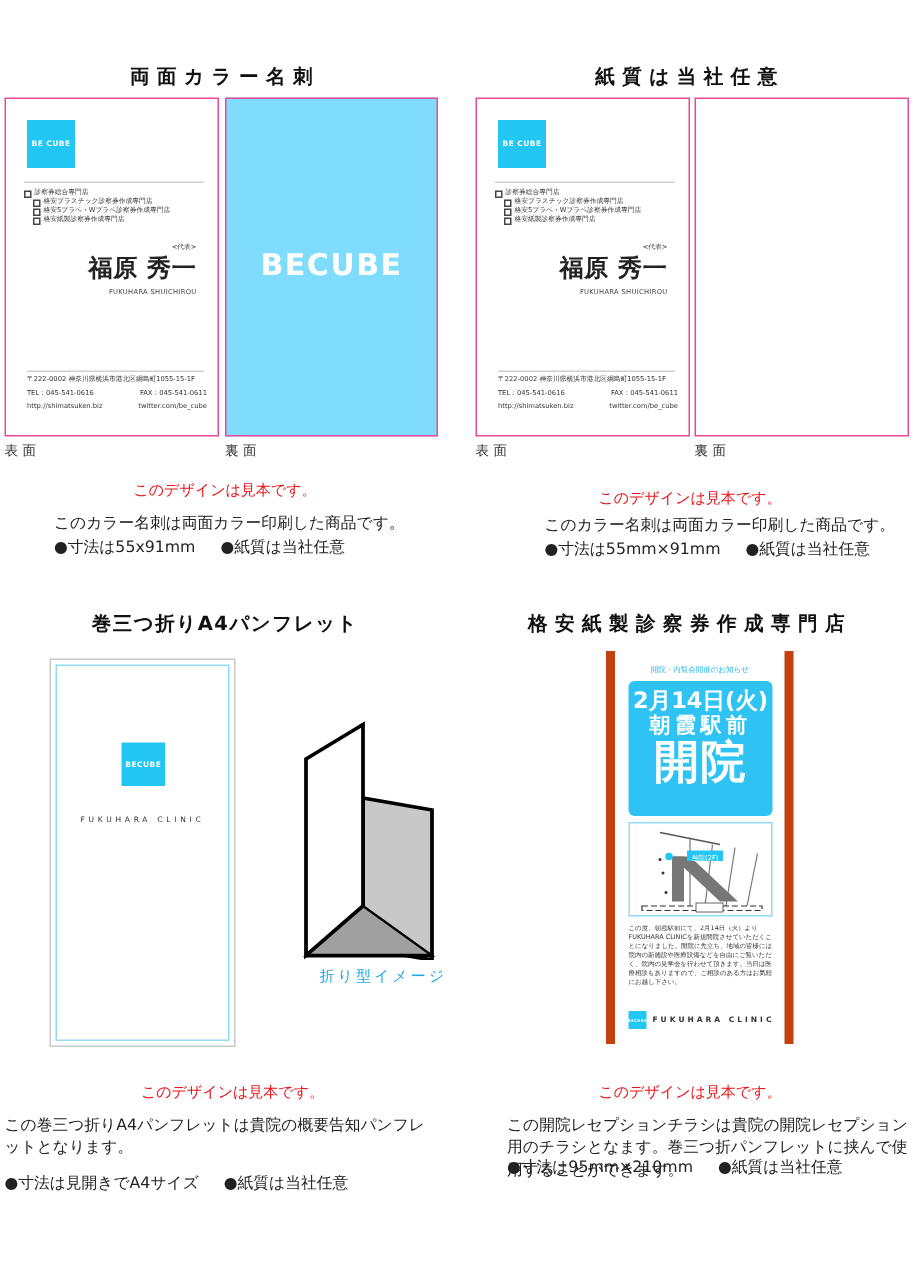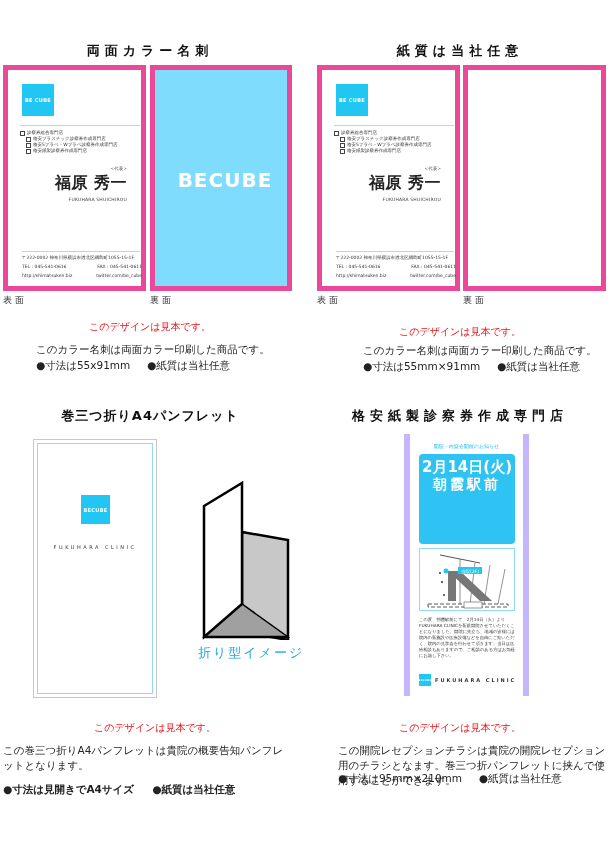--- a/index.html
+++ b/index.html
@@ -4,43 +4,43 @@
 <style>
   * { box-sizing: border-box; margin: 0; padding: 0; }
   html, body { width: 610px; height: 841px; background: #fff; overflow: hidden; }
   body { position: relative; font-family: "DejaVu Sans", "Liberation Sans", sans-serif; color: #222; }
   .abs { position: absolute; }
   .sec-title { font-weight: bold; font-size: 13px; letter-spacing: 5px; color: #111; text-align: center; white-space: nowrap; }
   .sec-title.tight { letter-spacing: 1px; }
   .sample-note { color: #e8141a; font-size: 10px; text-align: center; white-space: nowrap; }
   .desc { font-size: 10.5px; line-height: 15px; color: #222; }
   .spec { font-size: 10.5px; line-height: 15px; color: #222; white-space: nowrap; }
-  .card { border: 5px solid #ec4899; background: #fff; }
+  .card { border: 1px solid #ec4899; background: #fff; }
   .card.blue { background: #7fdcfd; }
   .side-label { font-size: 9px; color: #333; text-align: left; letter-spacing: 3px; }
 
   .logo-box { background: #21c6f2; color: #fff; font-weight: bold; font-size: 5px; display: flex; align-items: center; justify-content: center; letter-spacing: 0.3px; }
   .hr { height: 1px; background: #cfcfcf; }
   .tree { font-size: 4.5px; color: #333; line-height: 6px; }
   .tree .row { display: flex; align-items: center; white-space: nowrap; }
   .tree .chk { width: 5px; height: 5px; border: 0.8px solid #444; margin-right: 2px; display: inline-block; }
   .tree .indent { padding-left: 6px; position: relative; }
   .rep { font-size: 4.5px; color: #444; text-align: right; }
   .name-jp { font-size: 16px; font-weight: bold; color: #222; text-align: right; letter-spacing: 0.5px; }
   .name-en { font-size: 4.5px; color: #444; text-align: right; letter-spacing: 0.2px; }
   .contact { font-size: 4.5px; color: #333; line-height: 9px; white-space: nowrap; }
   .contact .line { display: flex; justify-content: space-between; }
   .becube-big { color: #fff; font-weight: bold; font-size: 20px; letter-spacing: 1px; text-align: center; }
 
   .pamph { border: 1px solid #c8c8c8; background: #fff; }
   .pamph-inner { border: 1px solid #8fdcf6; }
   .clinic-name { font-size: 5px; letter-spacing: 2.5px; color: #333; text-align: center; white-space: nowrap; }
-  .fold-caption { color: #1ea9e6; font-size: 13px; letter-spacing: 2px; text-align: center; white-space: nowrap; }
-
-  .flyer { background: #c4b5fd; }
+  .fold-caption { color: #1ea9e6; font-size: 10px; letter-spacing: 2px; text-align: right; white-space: nowrap; }
+
+  .flyer { background: #c2410c; }
   .flyer-inner { background: #fff; }
   .flyer-head { color: #1ab6ec; font-size: 5px; text-align: center; white-space: nowrap; }
   .flyer-hero { background: #2ec3f3; border-radius: 4px; color: #fff; text-align: center; }
   .flyer-date { font-size: 15px; font-weight: bold; line-height: 18px; }
   .flyer-station { font-size: 14px; font-weight: bold; letter-spacing: 3px; line-height: 16px; }
   .flyer-open { font-size: 30px; font-weight: bold; letter-spacing: 1px; line-height: 34px; }
   .flyer-map { border: 1px solid #8fdcf6; background: #fff; overflow: hidden; }
   .flyer-text { font-size: 4.3px; line-height: 6px; color: #333; }
   .flyer-clinic { font-size: 5px; letter-spacing: 2px; color: #333; white-space: nowrap; font-weight: bold; }
 </style>
@@ -162,33 +162,34 @@
 <svg class="abs" style="left:198px; top:480px;" width="92" height="160" viewBox="0 0 92 160">
   <polygon points="44,52 90,60 90,160 44,152" fill="#c8c8c8" stroke="#000" stroke-width="2.5"></polygon>
   <polygon points="6,157 44,124 90,157" fill="#a0a0a0" stroke="#000" stroke-width="1.5"></polygon>
   <polygon points="6,26 44,3 44,124 6,157" fill="#fff" stroke="#000" stroke-width="2.5"></polygon>
   <line x1="6" y1="157" x2="90" y2="157" stroke="#000" stroke-width="2.5"></line>
 </svg>
 <div class="abs fold-caption" style="left:198px; width:100px; top:644px;">折り型イメージ</div>
 
 <div class="abs sample-note" style="left:0; width:310px; top:721px;">このデザインは見本です。</div>
 <div class="abs desc" style="left:3px; top:743px; width:287px;">この巻三つ折りA4パンフレットは貴院の概要告知パンフレットとなります。</div>
-<div class="abs spec" style="left:3px; top:782px;font-weight:bold;">
+<div class="abs spec" style="left:3px; top:782px;">
   <span>●寸法は見開きでA4サイズ</span>&nbsp;&nbsp;&nbsp;&nbsp;
   <span>●紙質は当社任意</span>
 </div>
 
 <div class="abs sec-title" style="left:310px; width:300px; top:407px;">格安紙製診察券作成専門店</div>
 
 <div class="abs flyer" style="left:404px; top:434px; width:125px; height:262px;">
   <div class="abs flyer-inner" style="left:6px; top:0; width:113px; height:262px;">
     <div class="abs flyer-head" style="left:0; width:113px; top:9px;">開院・内覧会開催のお知らせ</div>
     <div class="abs flyer-hero" style="left:9px; top:20px; width:96px; height:90px;">
       <div class="flyer-date" style="margin-top:4px;">2月14日(火)</div>
       <div class="flyer-station">朝霞駅前</div>
+      <div class="flyer-open">開院</div>
     </div>
     <div class="abs flyer-map" style="left:9px; top:114px; width:96px; height:63px;">
       <svg width="96" height="63" viewBox="0 0 96 63">
         <line x1="20" y1="6" x2="60" y2="14" stroke="#555" stroke-width="1"></line>
         <line x1="40" y1="10" x2="40" y2="55" stroke="#777" stroke-width="0.8"></line>
         <line x1="55" y1="14" x2="50" y2="55" stroke="#777" stroke-width="0.8"></line>
         <line x1="70" y1="16" x2="64" y2="55" stroke="#777" stroke-width="0.8"></line>
         <line x1="85" y1="20" x2="78" y2="55" stroke="#777" stroke-width="0.8"></line>
         <polygon points="28,22 40,22 72,52 60,52" fill="#777"></polygon>
         <rect x="28" y="22" width="8" height="30" fill="#777"></rect>

